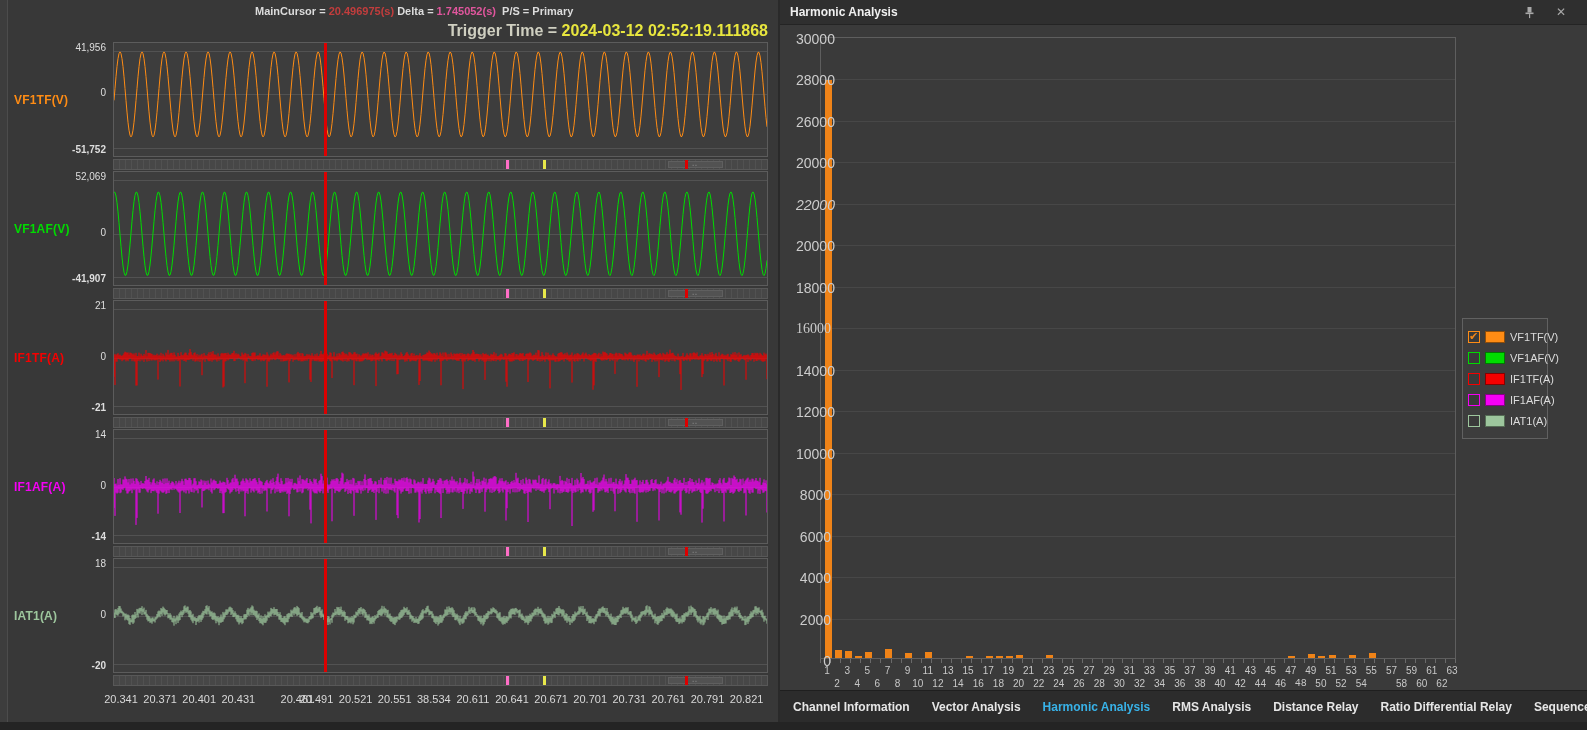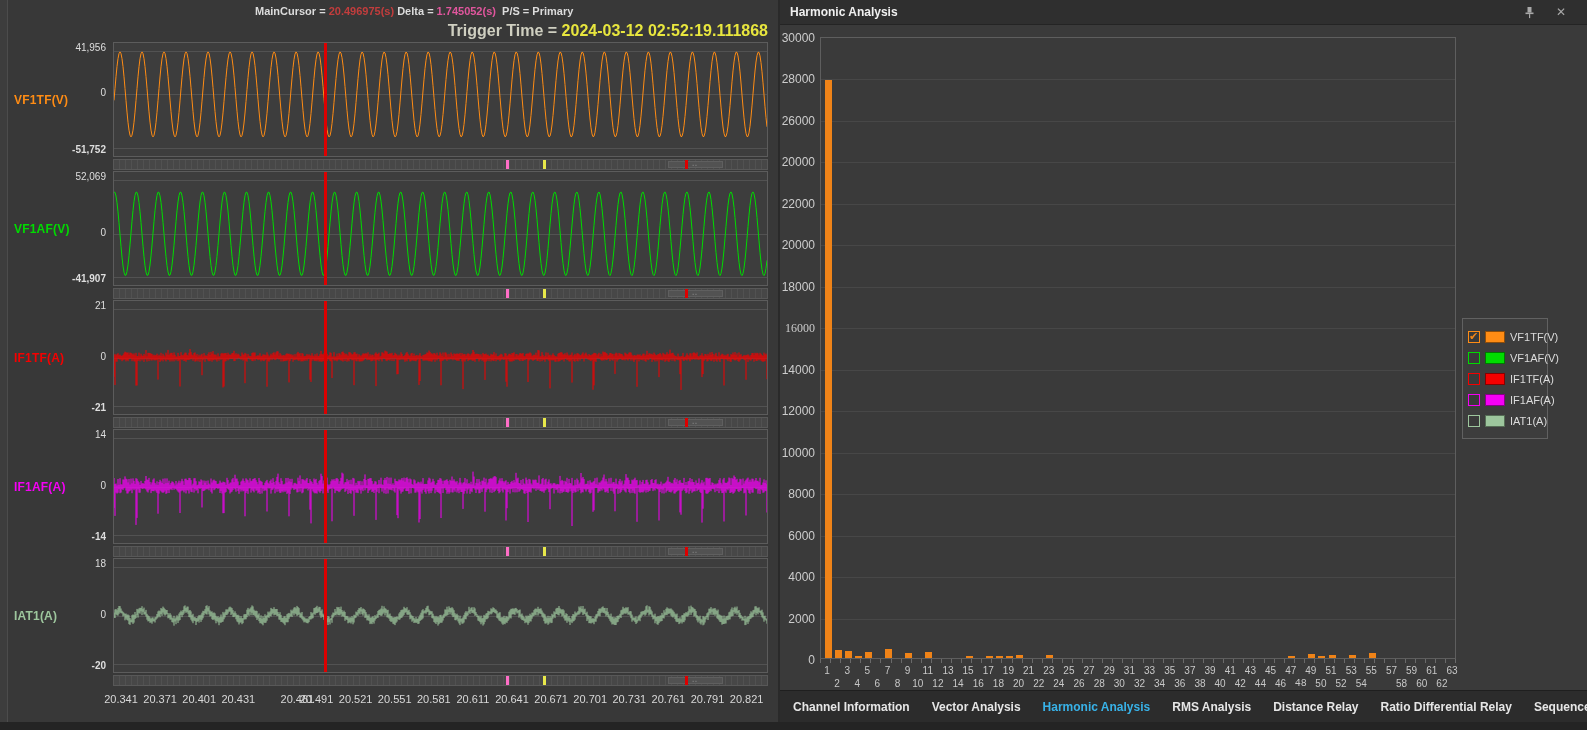--- a/index.html
+++ b/index.html
@@ -38,21 +38,21 @@
   .mk { position:absolute; top:0; bottom:0; width:3px; }
   .time-axis { position:absolute; left:113px; top:689px; width:655px; height:18px; }
   .t-label { position:absolute; transform:translateX(-50%); font-size:11px; color:#d8d8d8; top:4px; }
   
   .right-panel { position:absolute; left:778px; top:0; width:809px; height:730px; background:#3a3a3a; border-left:2px solid #2a2a2a; }
   .titlebar { position:absolute; left:0; top:0; right:0; height:25px; background:#2f2f2f; border-bottom:1px solid #242424; }
   .title-text { position:absolute; left:10px; top:5px; font-size:12px; font-weight:bold; color:#f0f0f0; }
   .tb-icons { position:absolute; right:18px; top:4px; display:flex; gap:16px; align-items:center; }
   .tb-icon { width:16px; height:16px; display:flex; align-items:center; justify-content:center; color:#a8a8a8; font-size:12px; cursor:default; }
   .chart-region { position:absolute; left:0; top:25px; right:0; bottom:46px; }
-  .hy-label { position:absolute; left:0; width:35px; text-align:right; font-size:12px; color:#cccccc; }
+  .hy-label { position:absolute; left:16px; width:35px; text-align:right; font-size:14px; color:#cccccc; }
   .hplot { position:absolute; left:40px; top:12px; width:636px; height:622px; border:1px solid #5e5e5e; background:#3a3a3a; }
   .hgrid { position:absolute; left:0; right:0; height:1px; background:#474747; }
   .hbar { position:absolute; bottom:0; width:7px; }
   .htick-strip { position:absolute; left:40px; top:634px; width:636px; height:4px;
     background-image:repeating-linear-gradient(to right, #6a6a6a 0 1px, transparent 1px 10.08px); }
   .hx-label { position:absolute; transform:translateX(-50%); font-size:10px; color:#c8c8c8; }
   .legend { position:absolute; left:682px; top:293px; width:86px; background:#3d3d3d; border:1px solid #616161; padding:7px 5px; }
   .lg-row { display:flex; align-items:center; gap:5px; height:21px; }
   .lg-check { width:12px; height:12px; border:1px solid; position:relative; background:#3a3a3a; flex:0 0 12px; }
   .lg-check span { position:absolute; left:0px; top:-2px; font-size:11px; }
@@ -200,21 +200,21 @@
       </div>
     <div class="time-axis" id="time-axis">
         <div class="t-label" style="left: 8px;">20.341</div>
         <div class="t-label" style="left: 47.1px;">20.371</div>
         <div class="t-label" style="left: 86.2px;">20.401</div>
         <div class="t-label" style="left: 125.3px;">20.431</div>
         <div class="t-label" style="left: 164.4px; margin-left: 20px;">20.461</div>
         <div class="t-label" style="left: 203.5px;">20.491</div>
         <div class="t-label" style="left: 242.6px;">20.521</div>
         <div class="t-label" style="left: 281.7px;">20.551</div>
-        <div class="t-label" style="left: 320.8px;">20.581</div>
+        <div class="t-label" style="left: 320.8px;">38.534</div>
         <div class="t-label" style="left: 359.9px;">20.611</div>
         <div class="t-label" style="left: 399px;">20.641</div>
         <div class="t-label" style="left: 438.1px;">20.671</div>
         <div class="t-label" style="left: 477.2px;">20.701</div>
         <div class="t-label" style="left: 516.3px;">20.731</div>
         <div class="t-label" style="left: 555.4px;">20.761</div>
         <div class="t-label" style="left: 594.5px;">20.791</div>
         <div class="t-label" style="left: 633.6px;">20.821</div>
       </div>
   </div>
@@ -305,21 +305,21 @@
         <div class="hy-label" style="top: 587px;">2000</div>
         <div class="hy-label" style="top: 545px;">4000</div>
         <div class="hy-label" style="top: 504px;">6000</div>
         <div class="hy-label" style="top: 462px;">8000</div>
         <div class="hy-label" style="top: 421px;">10000</div>
         <div class="hy-label" style="top: 379px;">12000</div>
         <div class="hy-label" style="top: 338px;">14000</div>
         <div class="hy-label" style="top: 296px; font-family: Liberation Serif, serif;">16000</div>
         <div class="hy-label" style="top: 255px;">18000</div>
         <div class="hy-label" style="top: 213px;">20000</div>
-        <div class="hy-label" style="top: 172px;">22000</div>
+        <div class="hy-label" style="top: 172px; font-style: italic;">22000</div>
         <div class="hy-label" style="top: 130px;">20000</div>
         <div class="hy-label" style="top: 89px;">26000</div>
         <div class="hy-label" style="top: 47px;">28000</div>
         <div class="hy-label" style="top: 6px;">30000</div>
         <div class="hx-label" style="left: 47px; top: 640px;">1</div>
         <div class="hx-label" style="left: 57.1px; top: 653px;">2</div>
         <div class="hx-label" style="left: 67.2px; top: 640px;">3</div>
         <div class="hx-label" style="left: 77.2px; top: 653px;">4</div>
         <div class="hx-label" style="left: 87.3px; top: 640px;">5</div>
         <div class="hx-label" style="left: 97.4px; top: 653px;">6</div>

